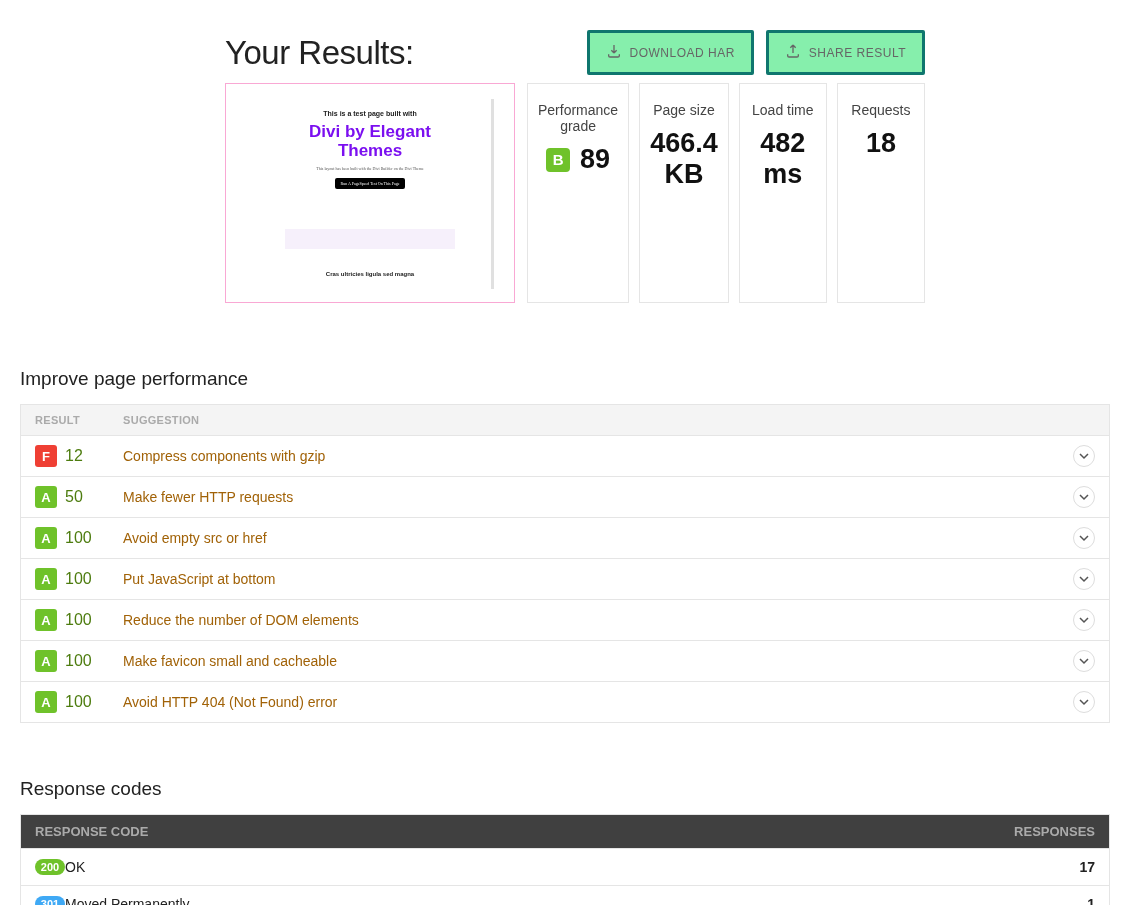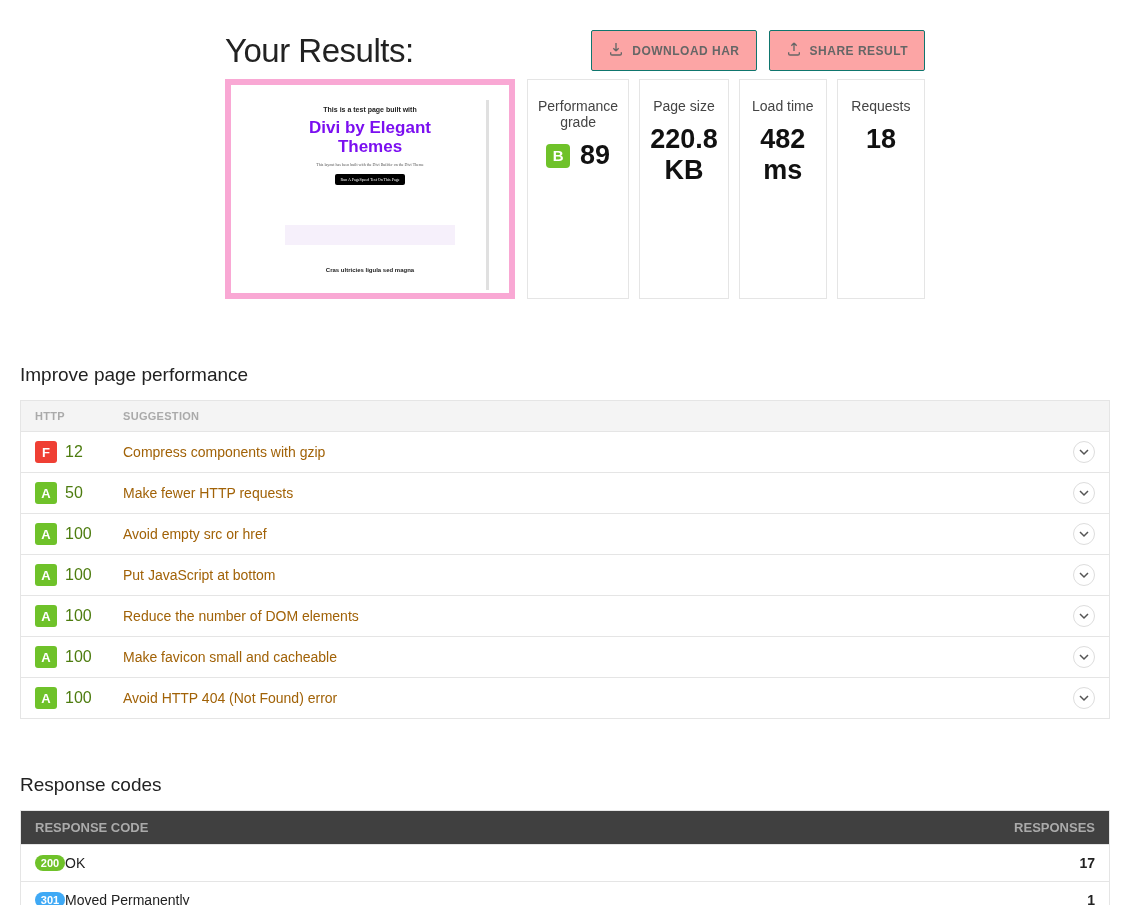--- a/index.html
+++ b/index.html
@@ -22,40 +22,40 @@
       font-size: 33px;
       font-weight: 300;
       color: #222;
       letter-spacing: -0.5px;
     }
     .header-buttons { display: flex; gap: 12px; }
     .btn {
       display: inline-flex;
       align-items: center;
       gap: 8px;
-      border: 1px solid #0f766e;
-      background: #fca5a5;
+      border: 3px solid #0f766e;
+      background: #86efac;
       padding: 10px 16px;
       border-radius: 2px;
       font-size: 12px;
-      font-weight: 700;
+      font-weight: 400;
       letter-spacing: 0.5px;
       color: #666;
       cursor: pointer;
       text-transform: uppercase;
     }
     .btn svg { width: 16px; height: 16px; }
     .results-grid {
       display: flex;
       gap: 12px;
     }
     .preview-card {
       width: 290px;
       height: 220px;
-      border: 6px solid #f9a8d4;
+      border: 1px solid #f9a8d4;
       background: #fff;
       display:flex;
       align-items:center;
       justify-content:center;
       position:relative;
     }
     .preview-inner {
       width: 180px;
       height: 190px;
       position:relative;
@@ -247,38 +247,38 @@
       <div class="metrics-col">
         <div class="metric-card">
           <div class="metric-label">Performance grade</div>
           <div class="metric-value">
             <span class="grade-chip grade-B">B</span>
             <span>89</span>
           </div>
         </div>
         <div class="metric-card">
           <div class="metric-label">Page size</div>
-          <div class="metric-value">220.8 KB</div>
+          <div class="metric-value">466.4 KB</div>
         </div>
         <div class="metric-card">
           <div class="metric-label">Load time</div>
           <div class="metric-value">482 ms</div>
         </div>
         <div class="metric-card">
           <div class="metric-label">Requests</div>
           <div class="metric-value">18</div>
         </div>
       </div>
     </div>
   </div>
 
   <h2 class="section-title">Improve page performance</h2>
   <div class="table">
     <div class="thead">
-      <div class="th-grade">HTTP</div>
+      <div class="th-grade">RESULT</div>
       <div class="th-sugg">SUGGESTION</div>
     </div>
     <div id="improve-rows">
         <div class="trow">
           <div class="cell-grade">
             <span class="grade-sm grade-F">F</span>
             <span class="score-num">12</span>
           </div>
           <div class="cell-sugg">Compress components with gzip</div>
           <div class="expand-btn">

